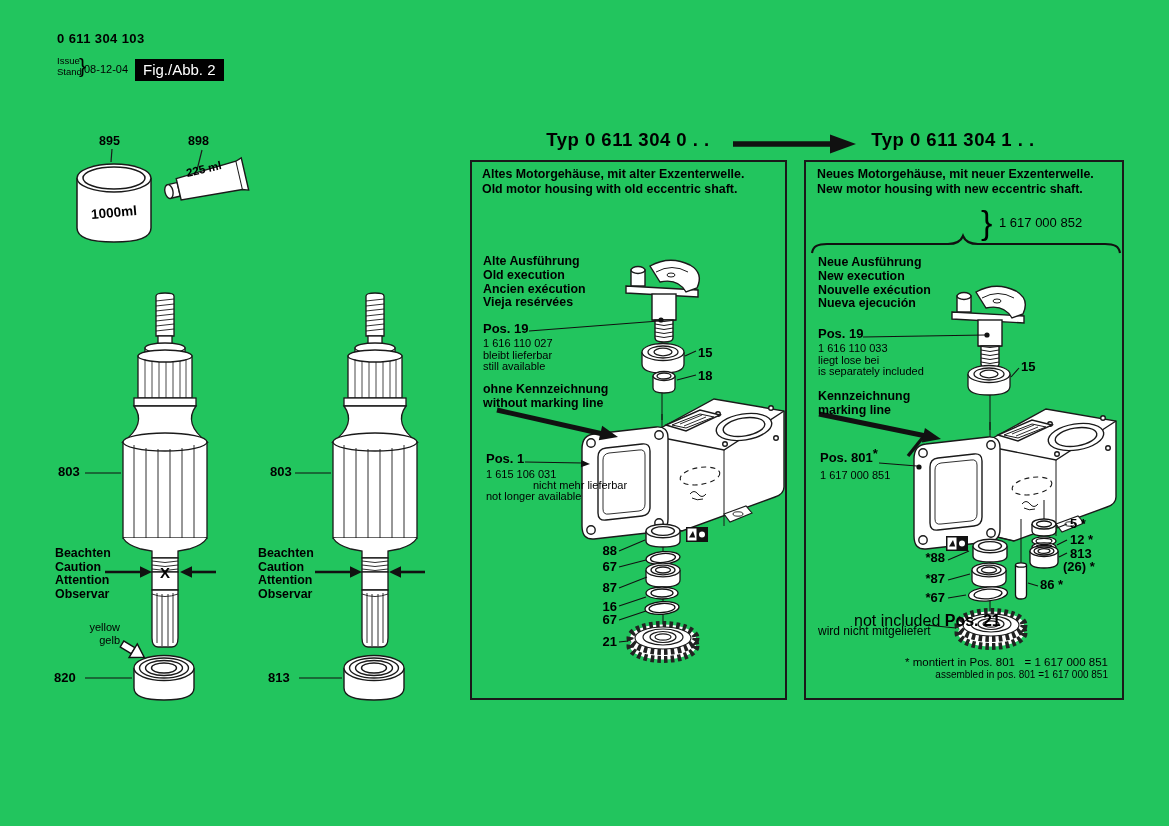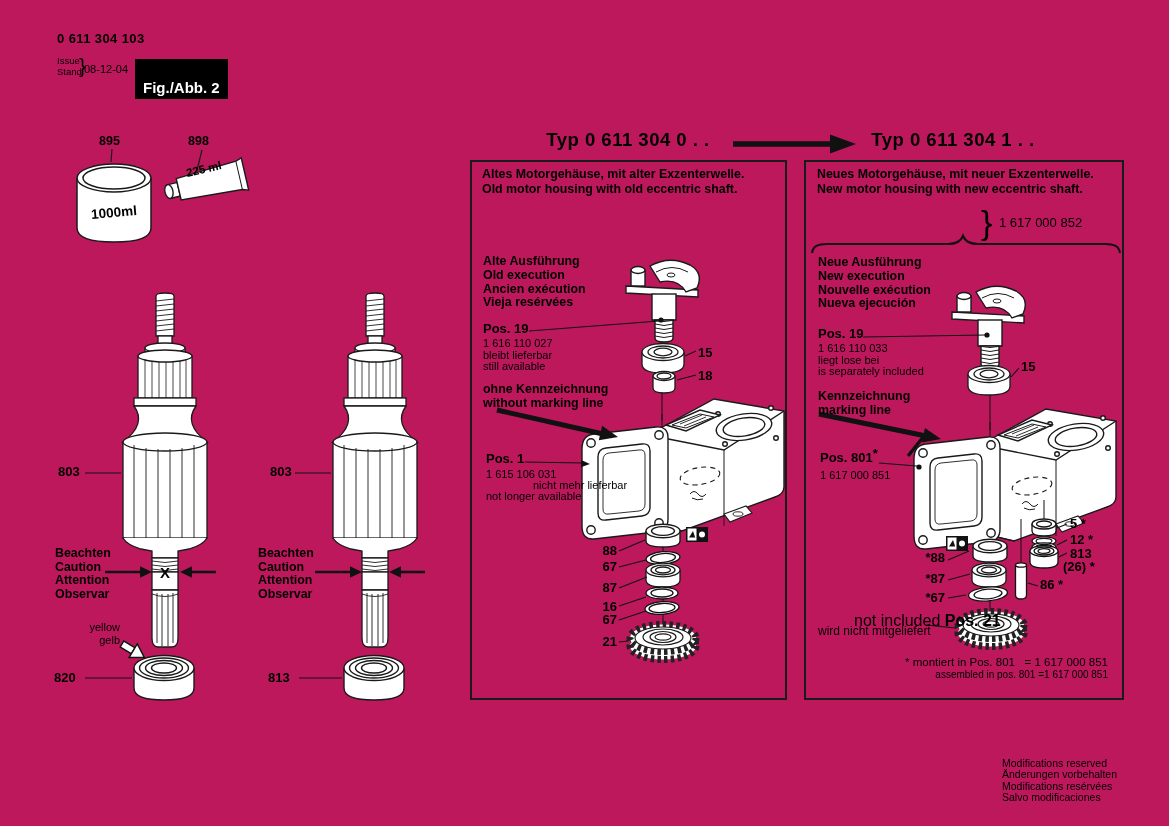--- a/index.html
+++ b/index.html
@@ -1,22 +1,22 @@
 <!DOCTYPE html>
 <html><head>
 <meta charset="utf-8">
 <style>
   html,body{margin:0;padding:0;background:#e8e8e8;}
-  .page{position:relative;width:1169px;height:826px;background:#be185d;overflow:hidden;
+  .page{position:relative;width:1169px;height:826px;background:#22c55e;overflow:hidden;
         font-family:"Liberation Sans","DejaVu Sans",sans-serif;color:#000;}
   svg{position:absolute;left:0;top:0;}
   .t{position:absolute;white-space:nowrap;color:#000;line-height:1.15;}
   .b{font-weight:bold;}
   .panel{position:absolute;border:2px solid #1a1a1a;background:transparent;}
-  .figbox{position:absolute;background:#000;color:#fff;font-weight:bold;padding:20px 8px 3px 8px;}
+  .figbox{position:absolute;background:#000;color:#fff;font-weight:normal;padding:2px 8px 3px 8px;}
   .lines div{white-space:nowrap;}
   .ra{text-align:right;}
   .ctr{text-align:center;}
 </style>
 </head>
 <body>
 
 <div class="page">
 
 <svg width="1169" height="826" viewBox="0 0 1169 826">
@@ -452,20 +452,14 @@
 </div>
 <div class="t" style="left:818px;top:625px;font-size:12px;">wird nicht mitgeliefert</div>
 
 <div class="t" style="left:893px;top:656px;width:215px;font-size:11.5px;text-align:right;">
   <span>* montiert in Pos. 801</span>&nbsp;&nbsp;&nbsp;<span>= 1 617 000 851</span>
 </div>
 <div class="t" style="left:893px;top:669px;width:215px;font-size:10px;text-align:right;">
   <span>assembled in pos. 801</span>&nbsp;<span>=1 617 000 851</span>
 </div>
 
-<div class="t lines" style="left:1002px;top:758px;font-size:10.5px;line-height:11.4px;">
-  <div>Modifications reserved</div>
-  <div>Änderungen vorbehalten</div>
-  <div>Modifications resérvées</div>
-  <div>Salvo modificaciones</div>
-</div>
 
 </div>
 
 </body></html>

